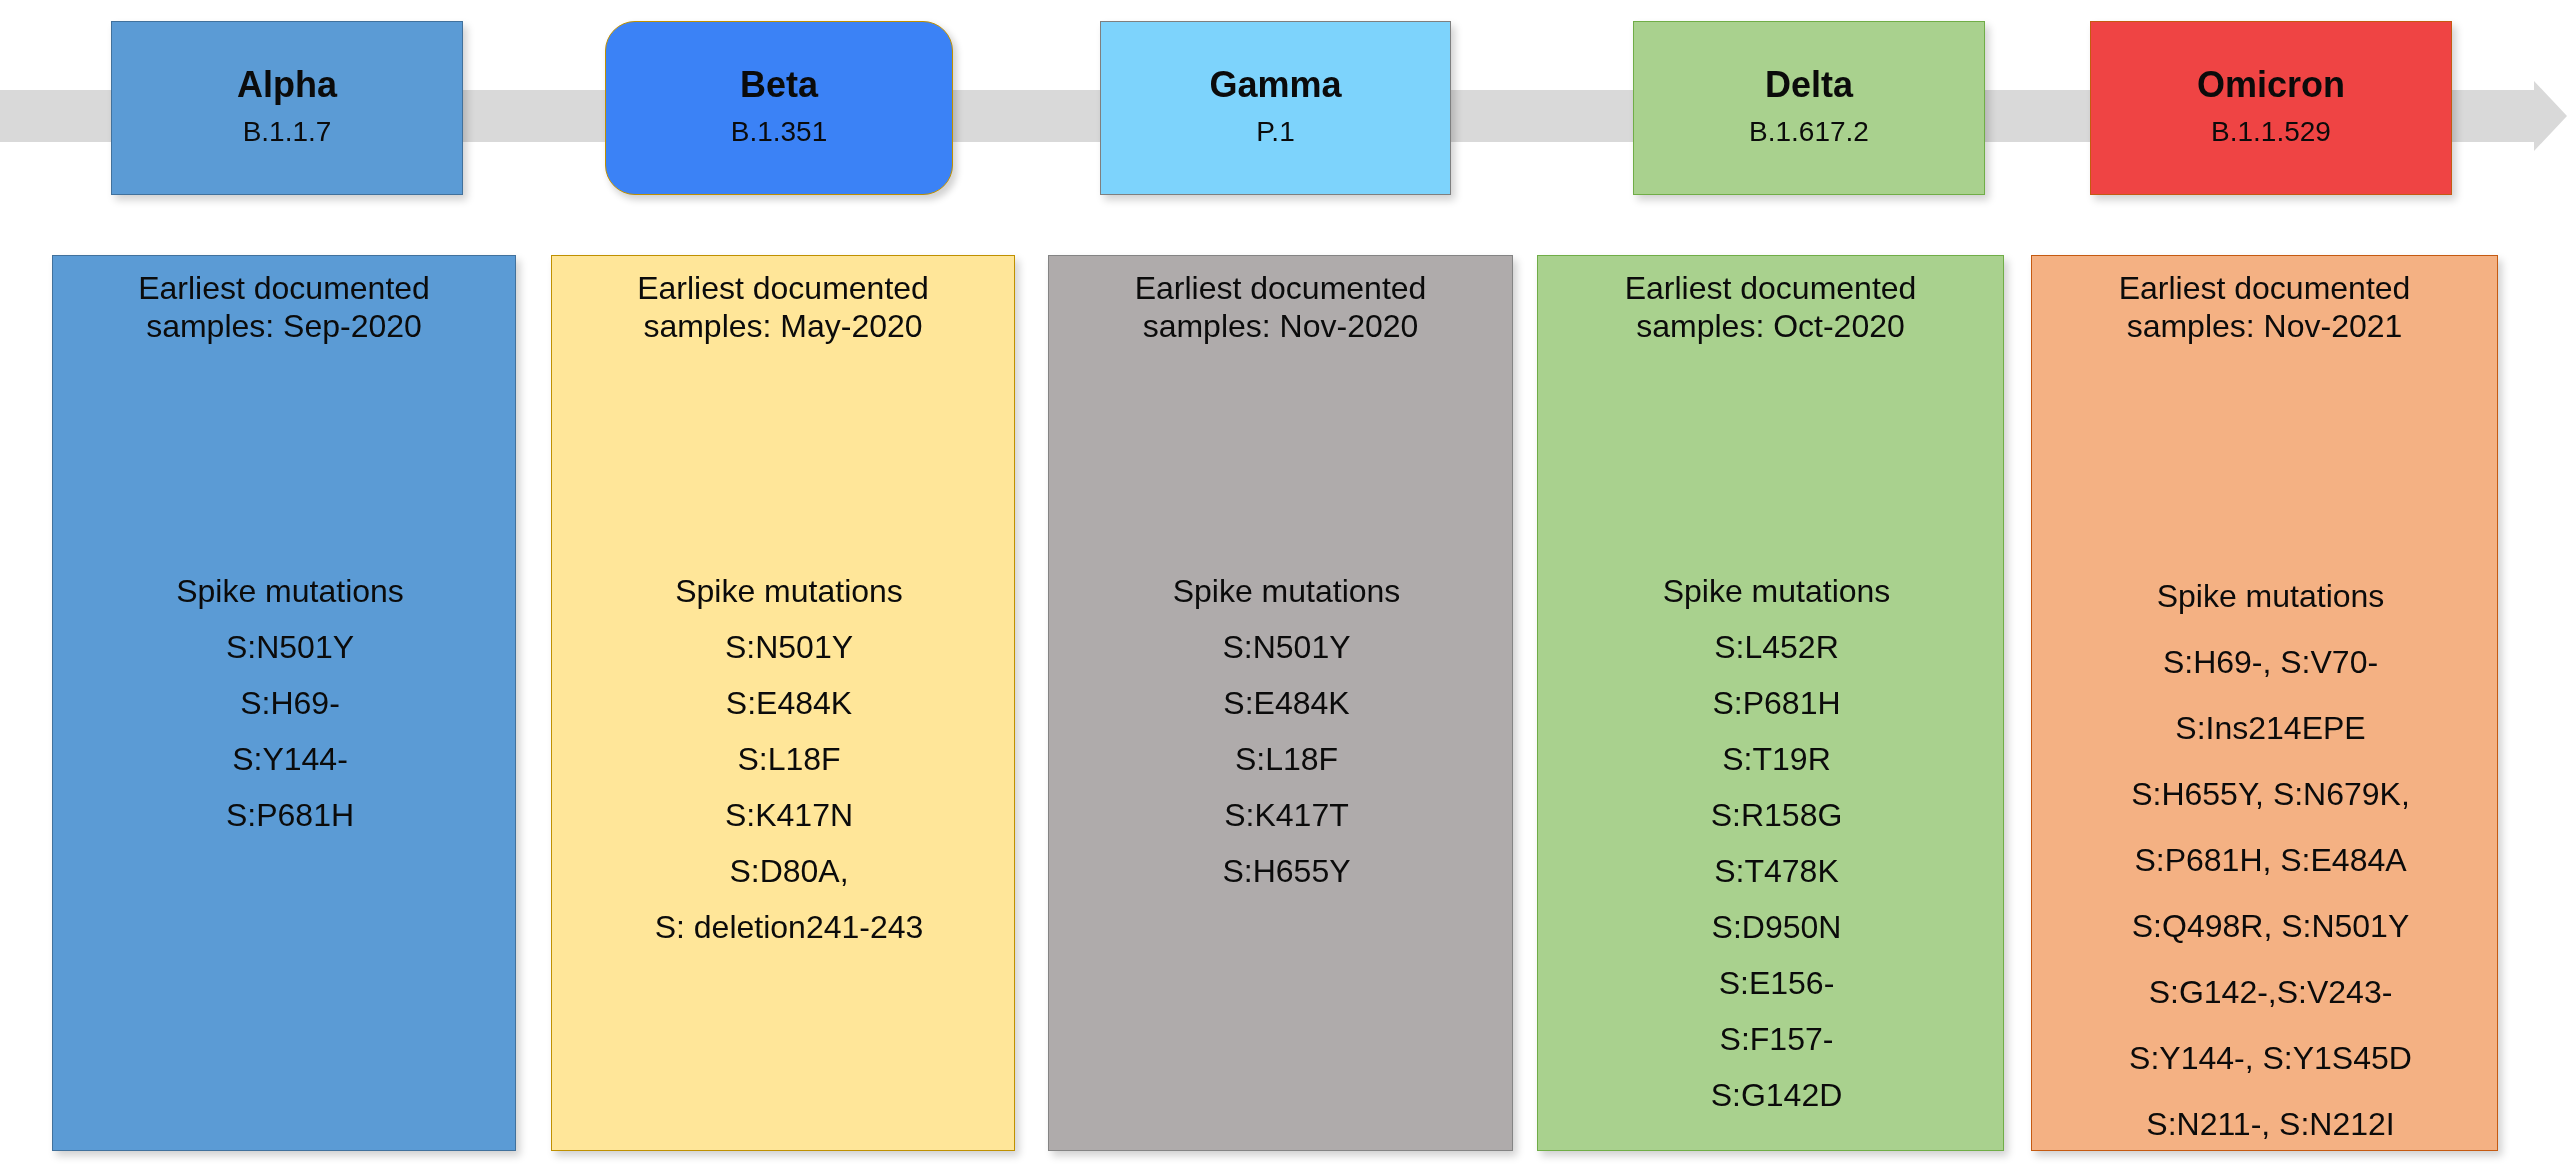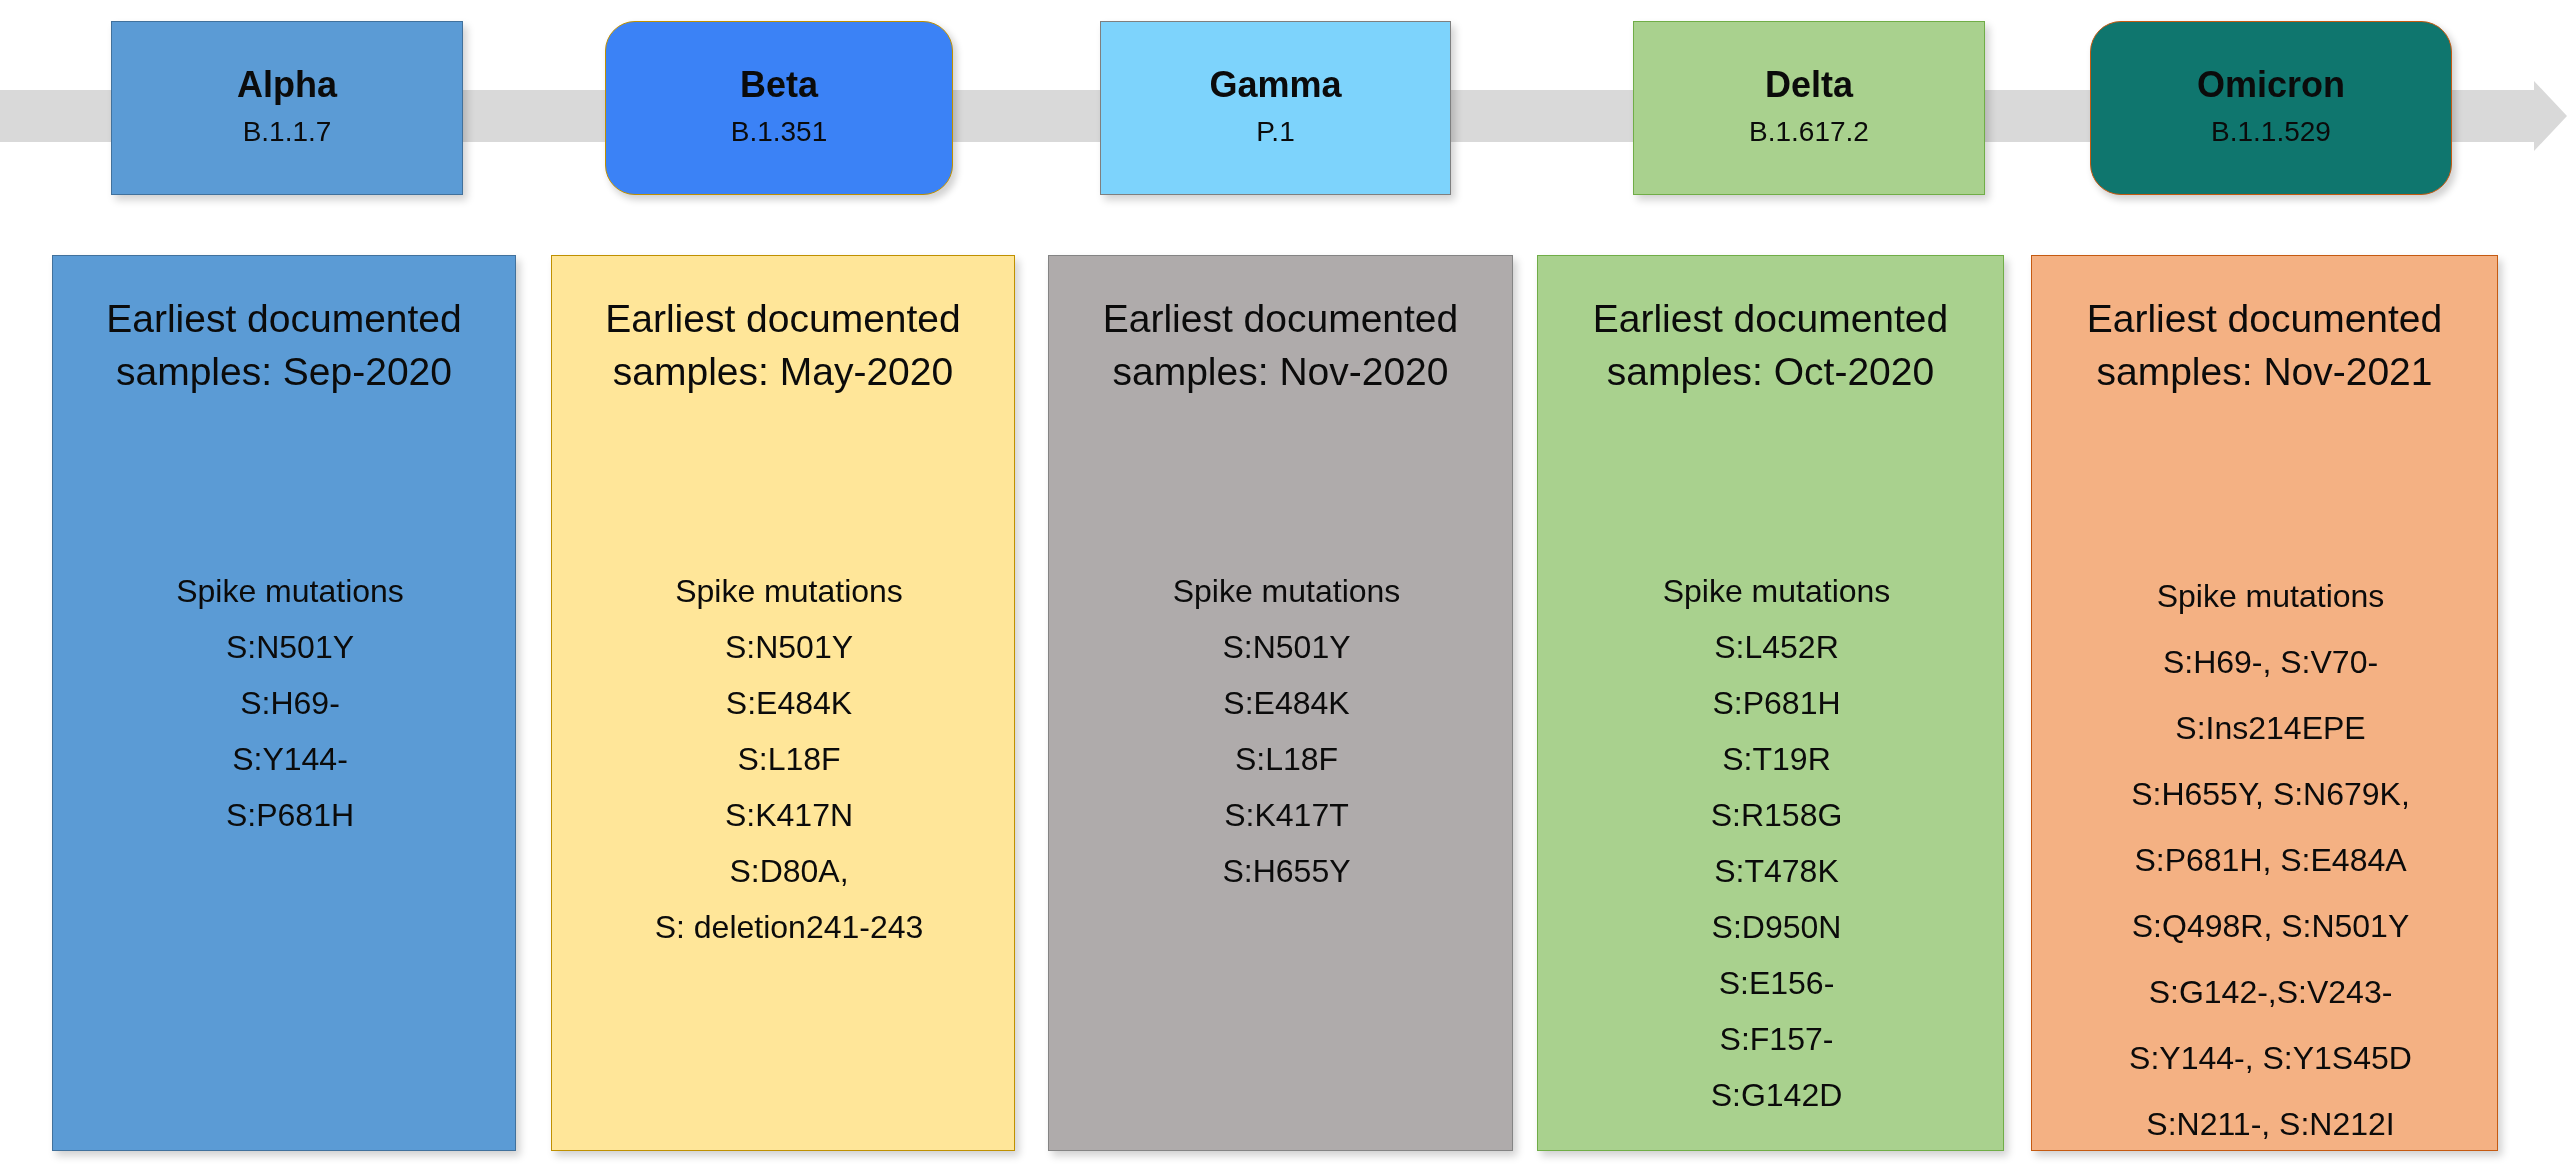--- a/index.html
+++ b/index.html
@@ -51,23 +51,23 @@
   .box {
     position: absolute;
     top: 255px; height: 896px;
     box-sizing: border-box;
     border: 1.6px solid #555;
     z-index: 2;
     text-align: center;
     box-shadow: 3.9px 4.7px 7.8px rgba(0,0,0,0.18);
   }
   .earliest {
-    padding-top: 36px;
-    font-size: 39px;
-    line-height: 53px;
+    padding-top: 13px;
+    font-size: 32px;
+    line-height: 38px;
     white-space: pre-line;
   }
   .mutations {
     position: absolute;
     left: 0; right: 0; top: 307px;
   }
   .mut-title, .mut-list {
     font-size: 32px;
     line-height: 56px;
     white-space: pre-line;
@@ -92,21 +92,21 @@
     <div class="vlineage">B.1.351</div>
   </div>
   <div class="hdr" style="left: 1100px; width: 351px; background-color: #7dd3fc; border-color: rgb(127, 127, 127);">
     <div class="vname">Gamma</div>
     <div class="vlineage">P.1</div>
   </div>
   <div class="hdr" style="left: 1599px; width: 352px; background-color: rgb(169, 209, 142); border-color: rgb(112, 173, 71); margin-left: 34px;">
     <div class="vname">Delta</div>
     <div class="vlineage">B.1.617.2</div>
   </div>
-  <div class="hdr" style="left: 2090px; width: 362px; background-color: #0f766e; border-color: rgb(197, 90, 17); border-radius: 31px;">
+  <div class="hdr" style="left: 2090px; width: 362px; background-color: #ef4444; border-color: rgb(197, 90, 17);">
     <div class="vname">Omicron</div>
     <div class="vlineage">B.1.1.529</div>
   </div>
 
   <div class="box" style="left: 52px; width: 464px; background-color: rgb(91, 155, 213); border-color: rgb(65, 113, 156);">
     <div class="earliest">Earliest documented
 samples: Sep-2020</div>
     <div class="mutations">
       <div class="mut-title">Spike mutations</div>
       <div class="mut-list">S:N501Y

